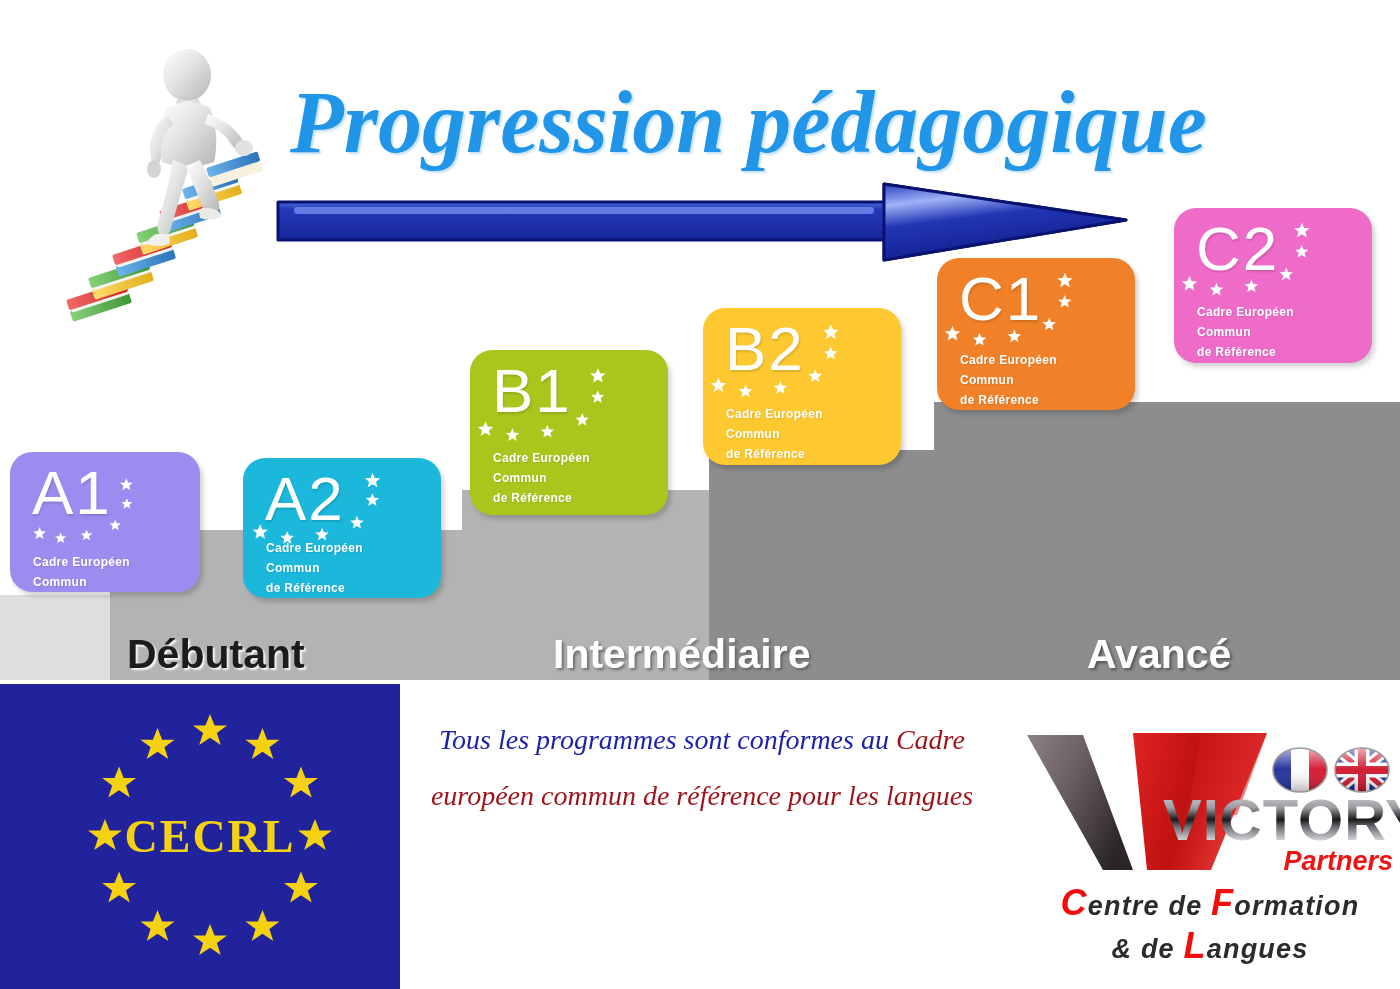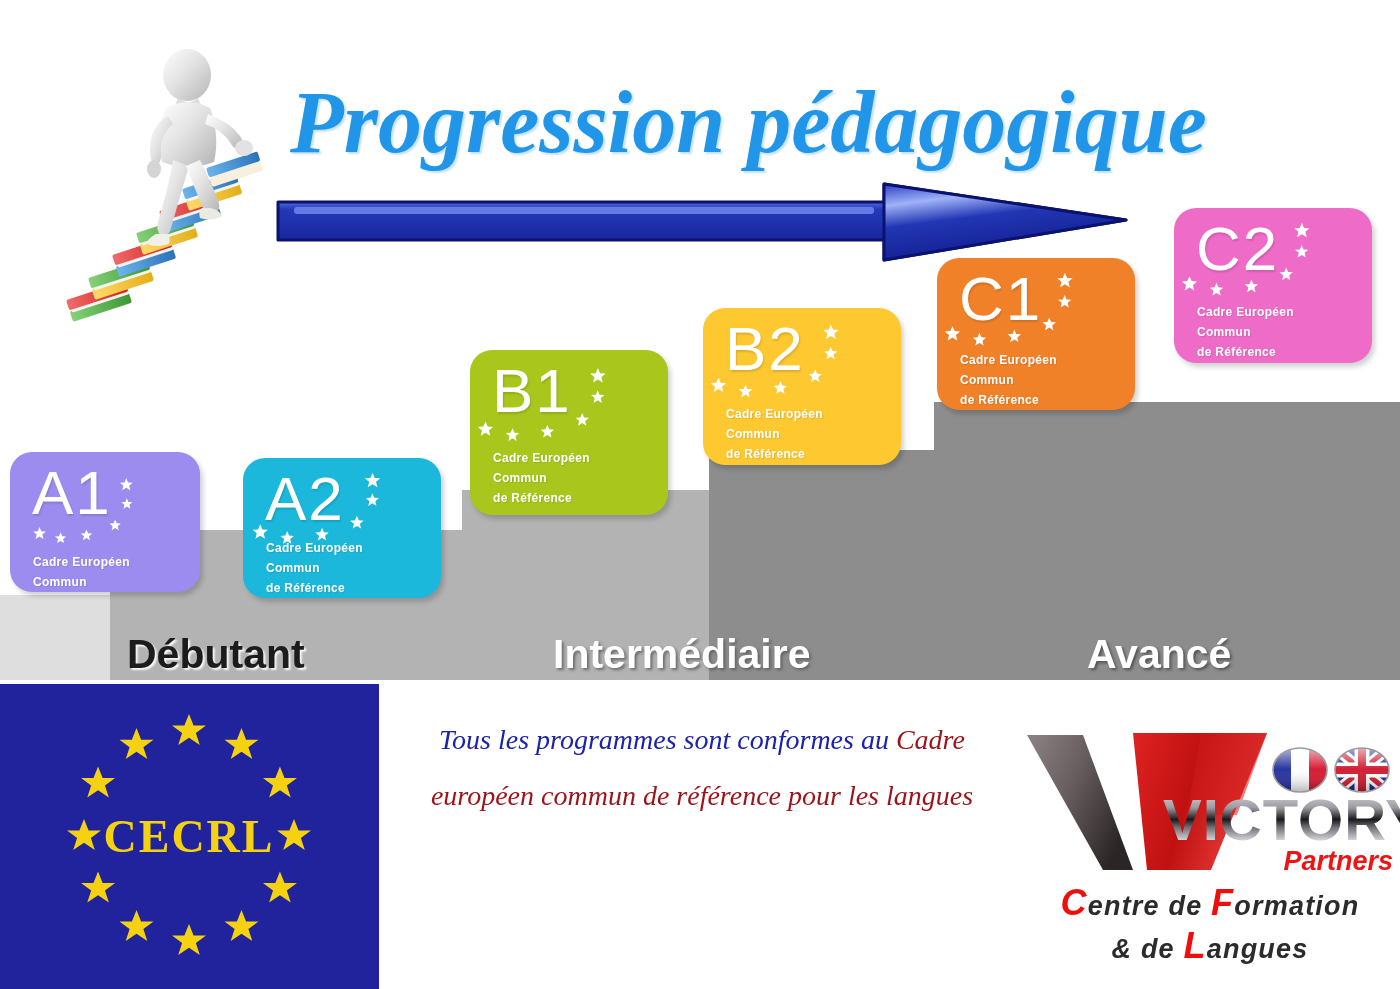--- a/index.html
+++ b/index.html
@@ -61,21 +61,21 @@
   .card .stars{position:absolute;left:0;top:0;width:100%;height:100%;pointer-events:none;}
   .card .cecr{
     position:absolute;left:23px;
     font-family:"Liberation Sans", sans-serif;
     font-weight:700;font-size:12px;line-height:20px;
     color:#ffffff;letter-spacing:.3px;
     text-shadow:1px 1px 1px rgba(0,0,0,.10);
   }
 
   
-  .euflag{position:absolute;left:0px;top:684px;width:379px;height:305px;background:#21239c;}
+  .euflag{position:absolute;left:0px;top:684px;width:379px;height:305px;background:#21239c;padding-left:21px;}
   .euflag svg{display:block;}
 
   
   .tagline{
     position:absolute;left:392px;top:712px;width:620px;height:240px;
     font-family:"Liberation Serif", serif;
     font-style:italic;font-weight:400;
     font-size:28px;line-height:56px;
     text-align:center;
   }

